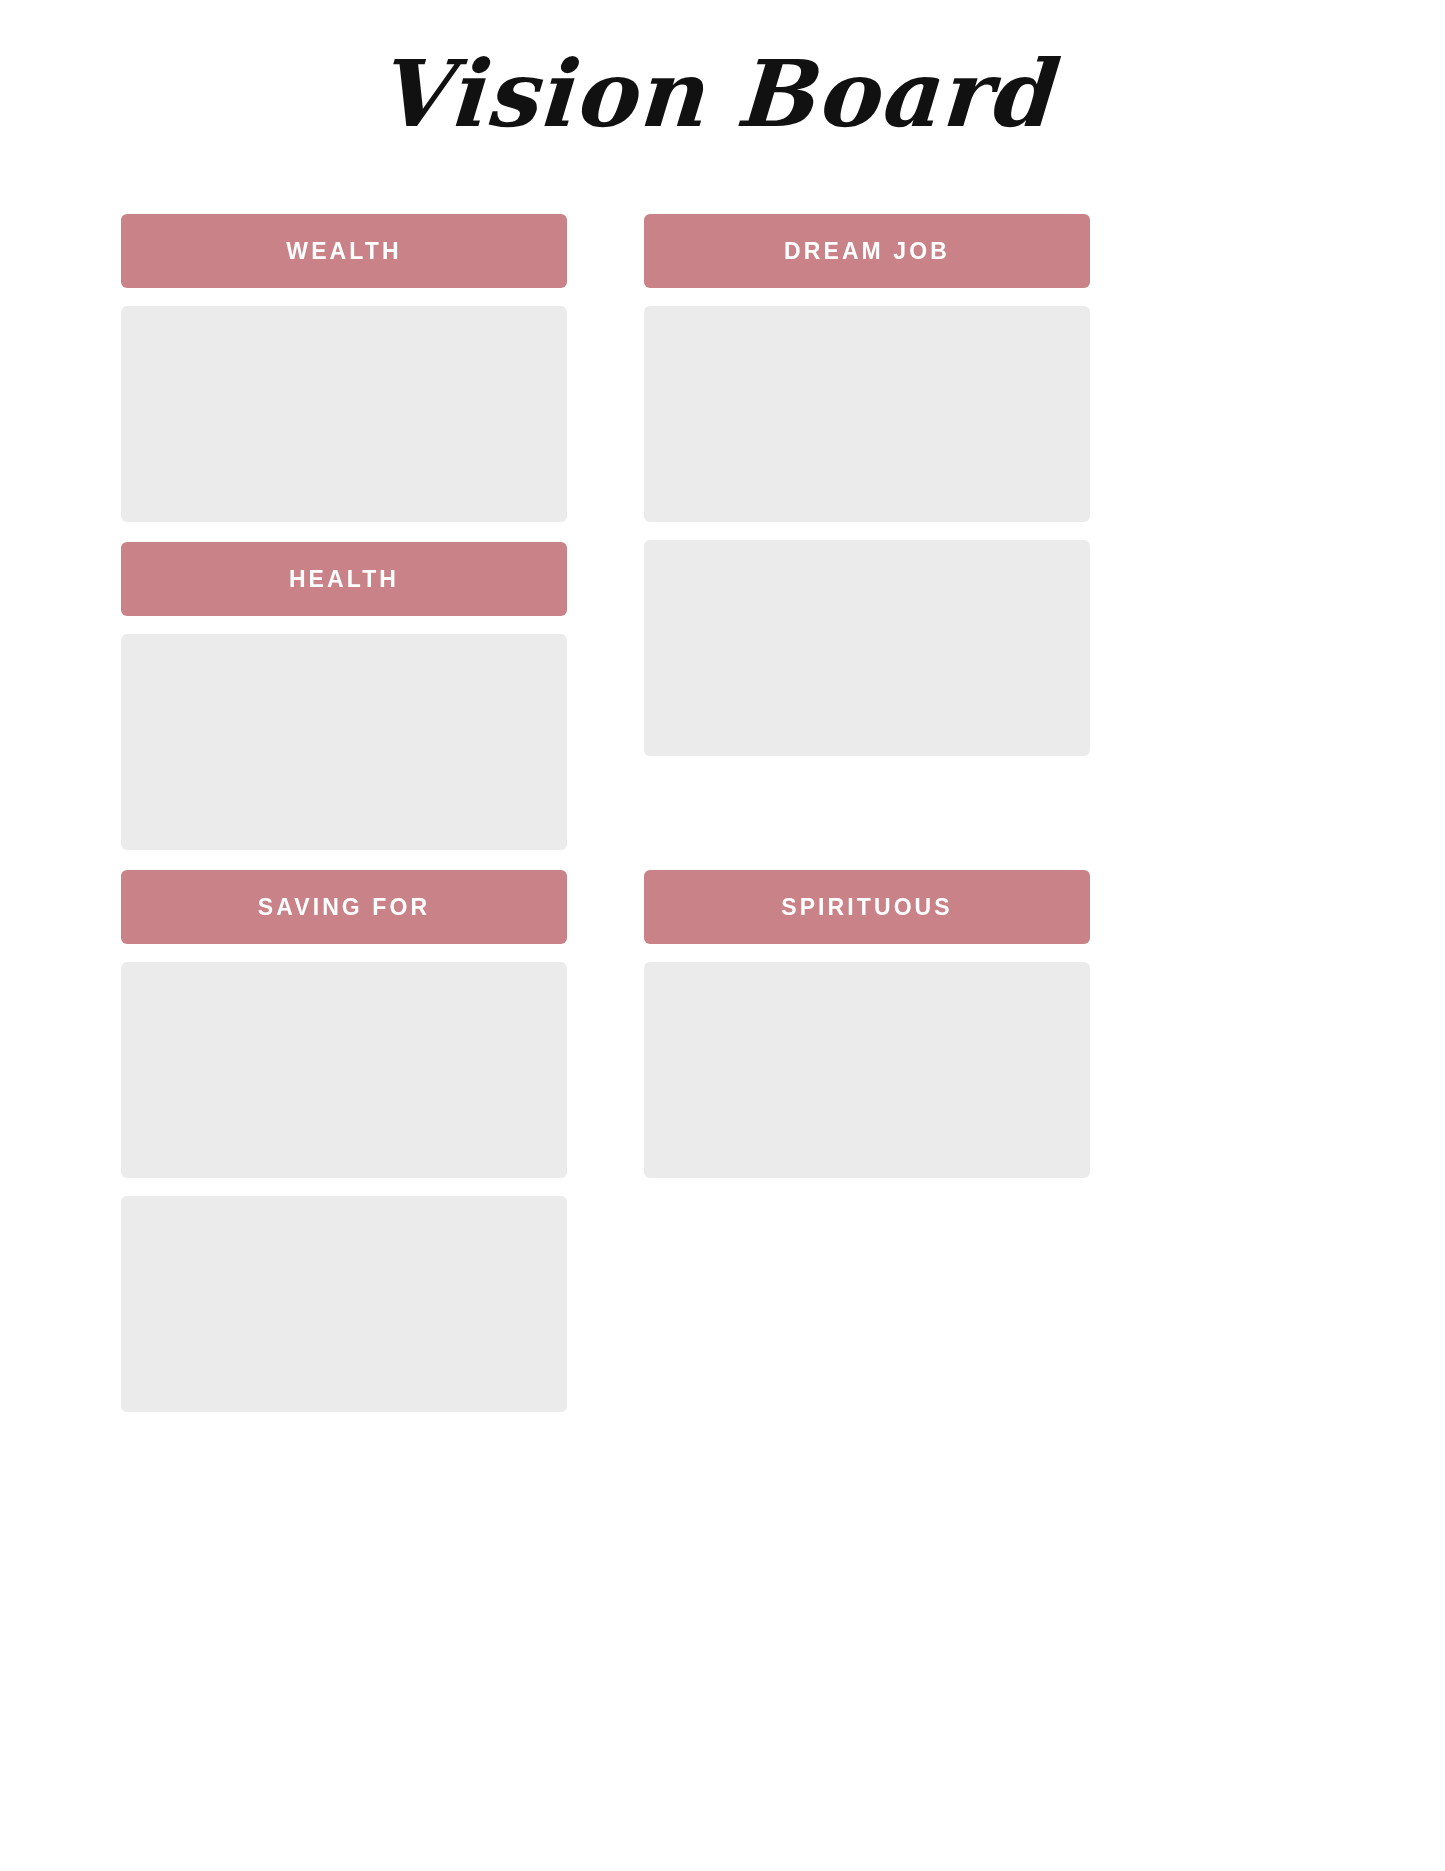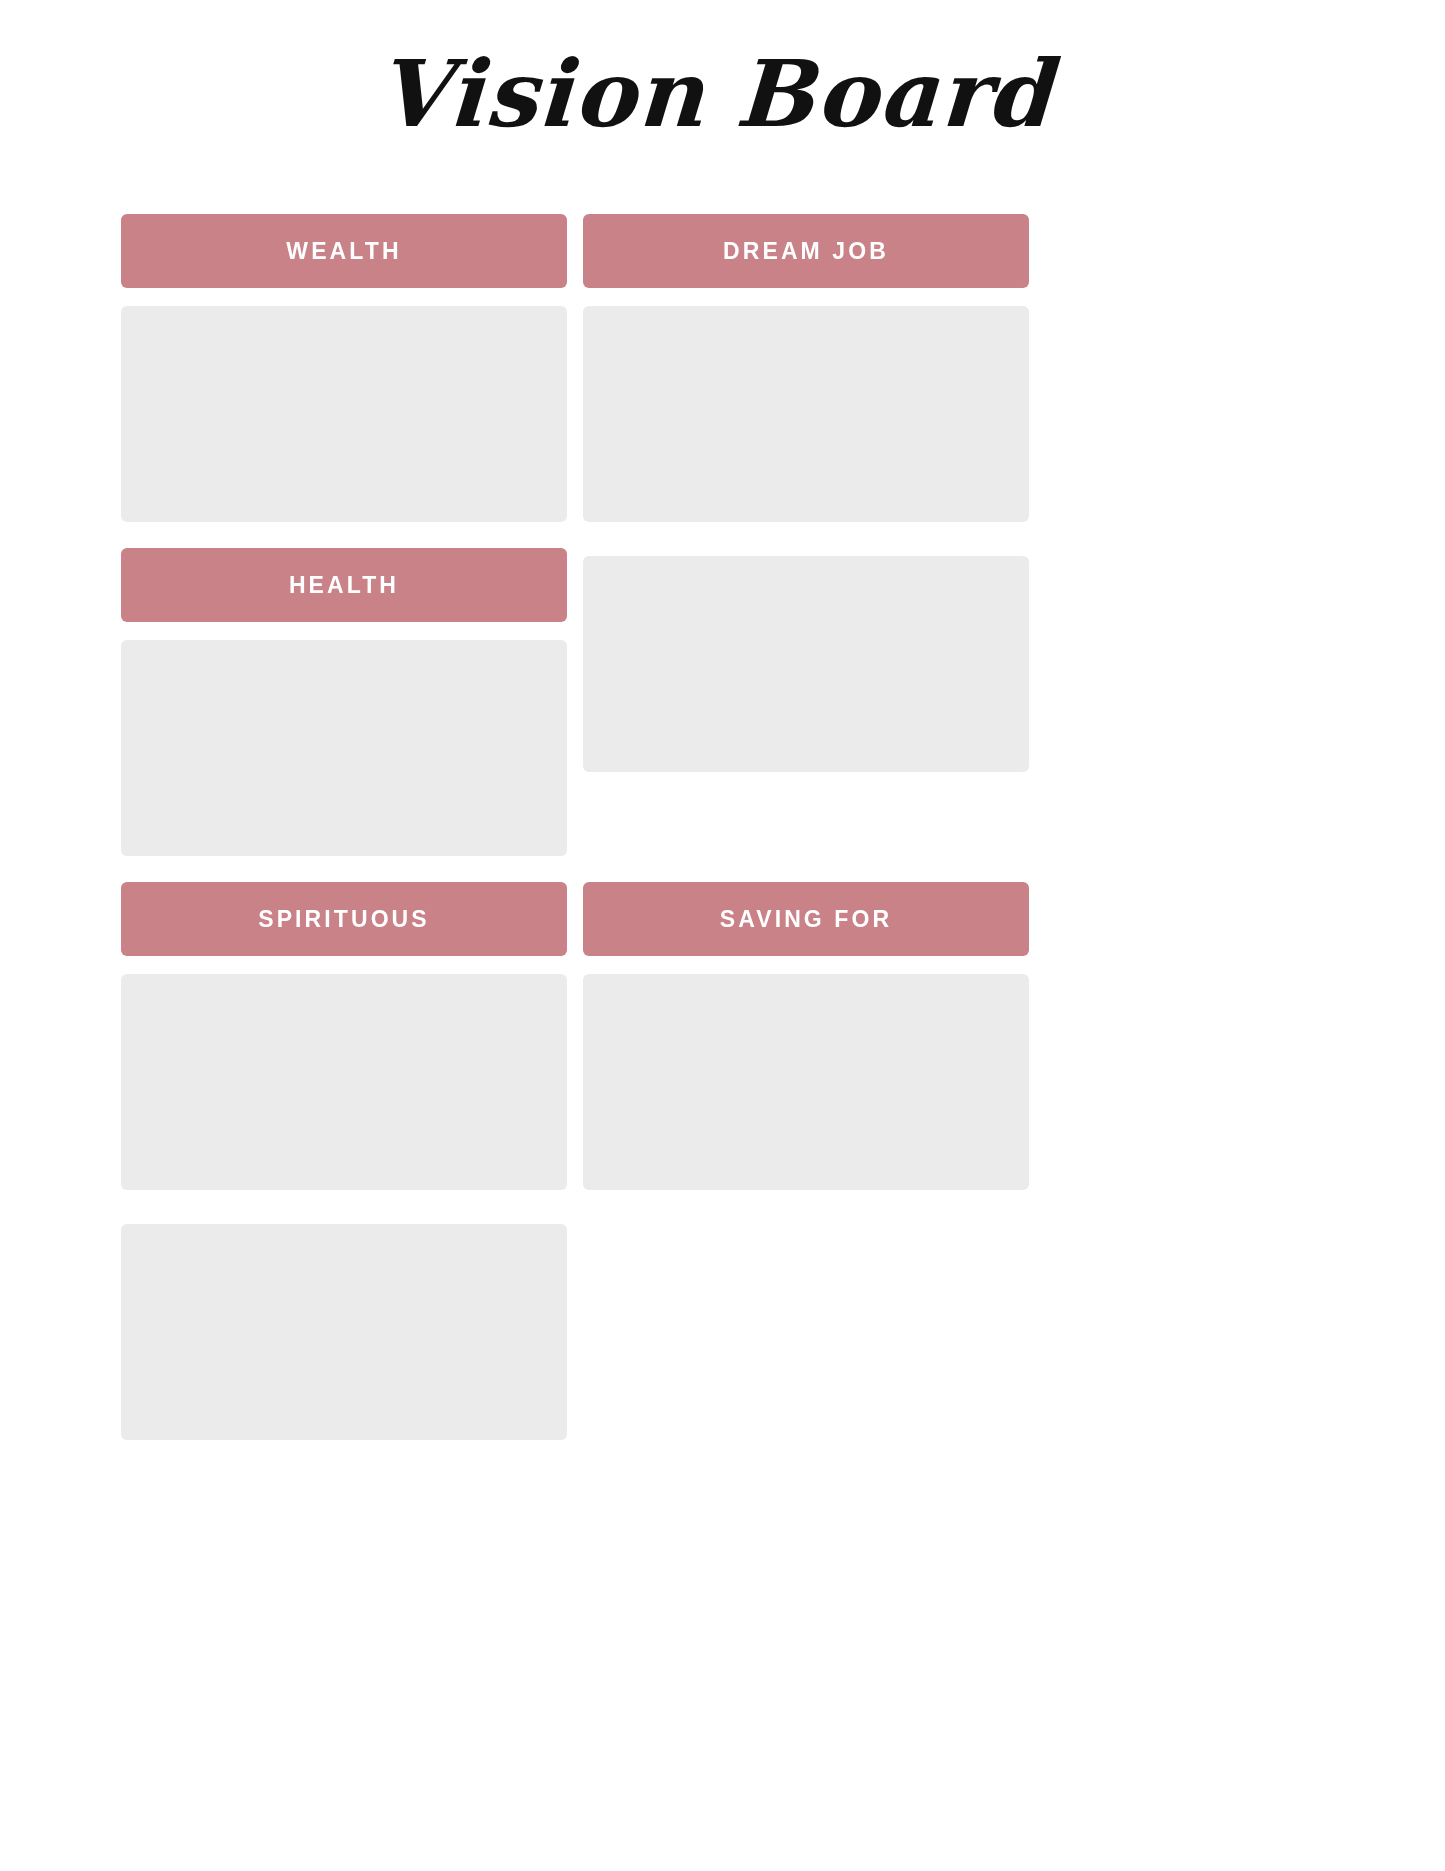--- a/index.html
+++ b/index.html
@@ -48,21 +48,20 @@
   
   .board {
     position: absolute;
     top: 214px;
     left: 121px;
     width: 969px;
     display: grid;
     grid-template-columns: 446px 446px;
     column-gap: 77px;
     row-gap: 0;
-    gap: 16px;
   }
 
   .cell {
     display: block;
   }
 
   .section-bar {
     height: 74px;
     background: #c98287;
     border-radius: 6px;
@@ -83,21 +82,21 @@
   }
 
   .section-box {
     background: #ebebeb;
     border-radius: 6px;
     box-sizing: border-box;
   }
 
   
   .cell + .cell { }
-  .section-bar { margin-top: 10px; }
+  .section-bar { margin-top: 20px; }
   .cell:first-child > .section-bar,
   .cell:nth-child(2) > .section-bar { margin-top: 0; }
   .section-box { margin-top: 18px; }
 
   
   .h-1 { height: 216px; }
   .h-2 { height: 216px; }
   .h-3 { height: 216px; }
   .h-4 { height: 216px; }
 </style>
@@ -133,30 +132,30 @@
       <div class="section-box h-2"></div>
     </div>
 
     <div class="cell">
       <div class="section-box h-2"></div>
     </div>
 
 
     <div class="cell">
       <div class="section-bar">
-        <span class="section-bar-label">SPIRITUOUS</span>
+        <span class="section-bar-label">SAVING FOR</span>
       </div>
-      <div class="section-box h-4"></div>
+      <div class="section-box h-3"></div>
     </div>
 
     <div class="cell">
       <div class="section-bar">
-        <span class="section-bar-label">SAVING FOR</span>
+        <span class="section-bar-label">SPIRITUOUS</span>
       </div>
-      <div class="section-box h-3"></div>
+      <div class="section-box h-4"></div>
     </div>
 
     <div class="cell">
       <div class="section-box h-4"></div>
     </div>
 
   </div>
 </div>
 
 </body></html>

